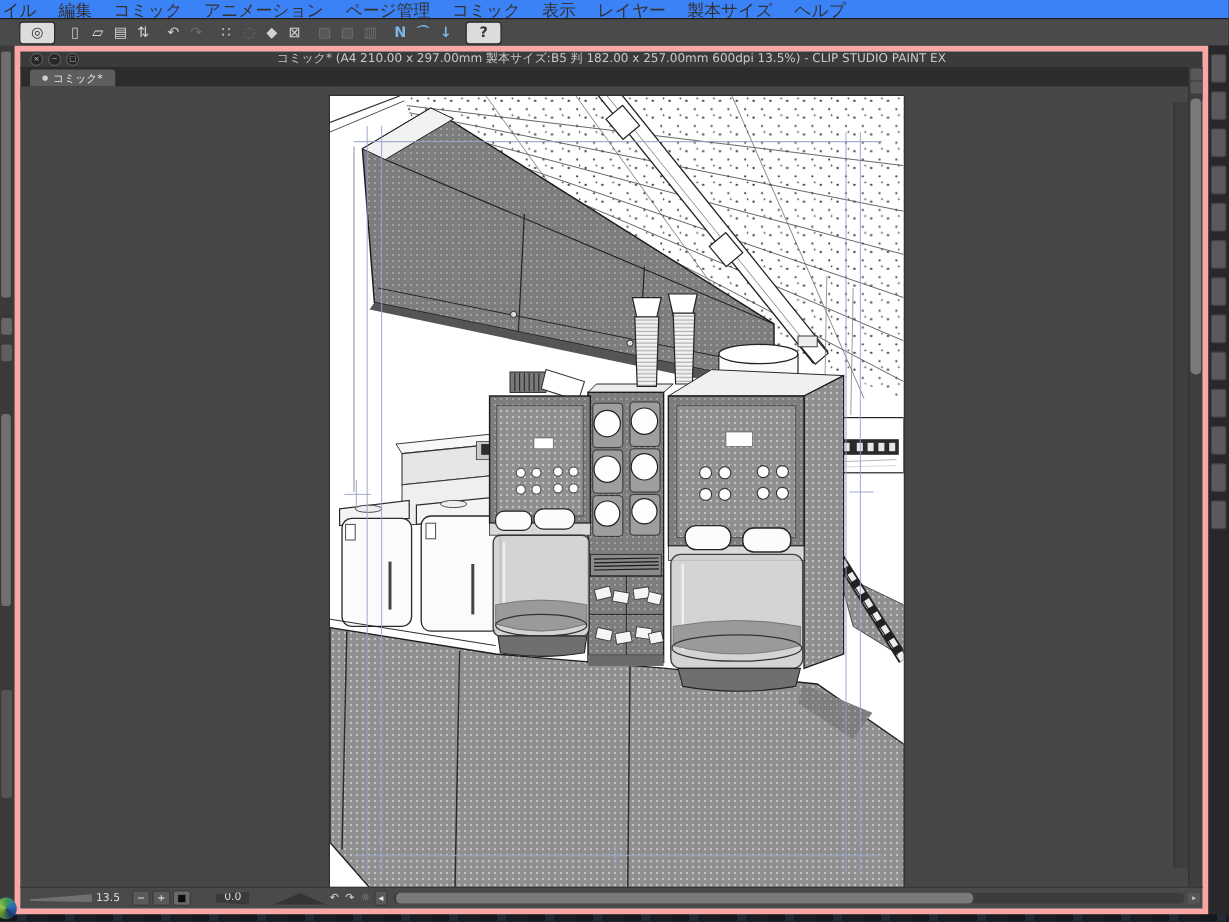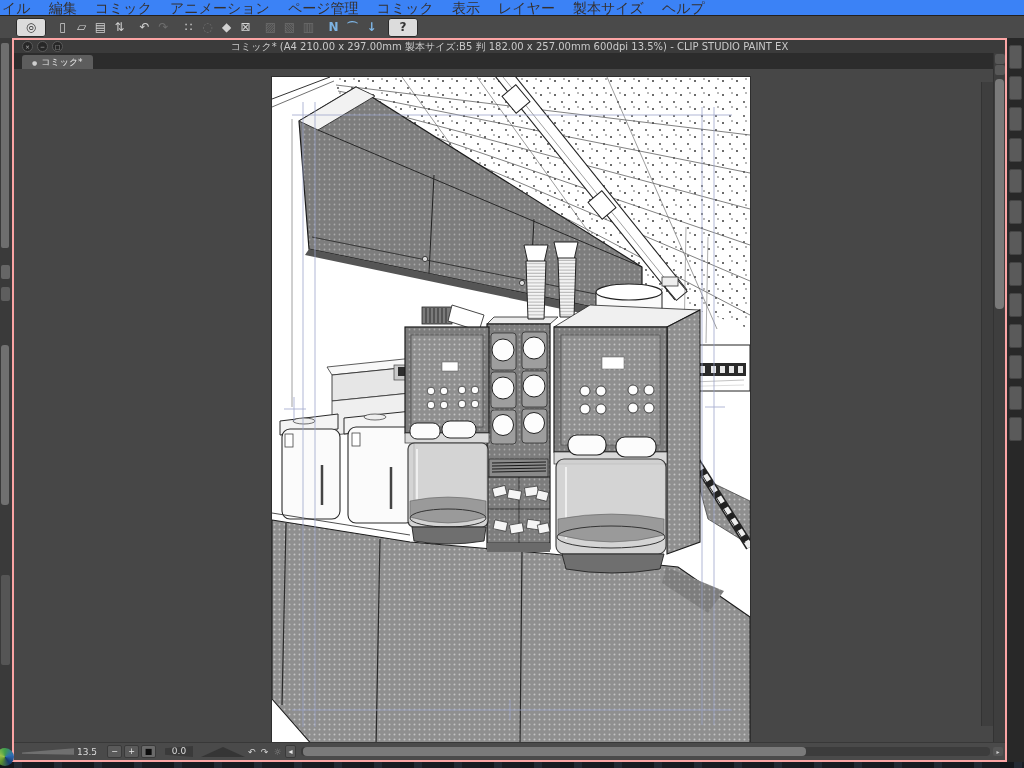--- a/index.html
+++ b/index.html
@@ -16,21 +16,21 @@
            border-top:1px solid #23211f;box-sizing:border-box;display:flex;align-items:center;z-index:20}
   .toolbar .grp{display:flex;align-items:center;margin-left:8px;gap:2px}
   .tbtn{width:17px;height:17px;display:flex;align-items:center;justify-content:center;
         color:#d2d2d2;font-size:12px;line-height:1}
   .tbtn.light{width:28px;height:17px;background:#dcdcdc;border:1px solid #2a2a2a;border-radius:3px;
               color:#333;font-weight:bold}
   .tbtn.dim{color:#6e6e6e}
   .tbtn.blue{color:#7db4e4;font-weight:bold}
   
   .docwin{position:absolute;top:38px;left:12px;right:17px;bottom:6px;background:#a3a3a3;
-          border:2px solid #fca5a5;box-sizing:border-box;z-index:10}
+          border:5px solid #fca5a5;box-sizing:border-box;z-index:10}
   .titlebar{position:absolute;top:0;left:0;right:0;height:13px;background:#3b3b3b;
             border-bottom:1px solid #2a2a2a;display:flex;align-items:center}
   .winctl{display:flex;gap:4px;margin-left:8px}
   .winctl div{width:9px;height:9px;border-radius:50%;background:#272727;border:1px solid #5a5a5a;
               color:#b5b5b5;font-size:6px;display:flex;align-items:center;justify-content:center;line-height:1}
   .doc-title{position:absolute;left:120px;right:120px;top:0;height:13px;text-align:center;
              font-size:10px;line-height:13px;color:#c9c9c9;white-space:nowrap;overflow:hidden}
   .tabbar{position:absolute;top:13px;left:0;right:0;height:28px;background:#2c2c2c}
   .tab{position:absolute;left:8px;top:2px;height:14px;padding:0 10px;background:#5d5d5d;
        border-radius:3px 3px 0 0;display:flex;align-items:center;gap:4px;font-size:9px;color:#e4e4e4}
@@ -45,21 +45,21 @@
   .vscroll .thumb{position:absolute;top:26px;left:1px;width:9px;height:230px;background:#7a7a7a;border-radius:4px}
   
   .statusbar{position:absolute;left:0;right:0;bottom:0;height:17px;background:#4a4a4a;
              border-top:1px solid #383838;display:flex;align-items:center;font-size:9px;color:#dcdcdc}
   .wedge{width:52px;height:8px;margin-left:8px;background:#707070;
          clip-path:polygon(0 62%,100% 10%,100% 90%,0 78%)}
   .zval{width:26px;text-align:left;margin:0 3px}
   .sbtn{width:13px;height:11px;background:#5a5a5a;border:1px solid #3a3a3a;border-radius:2px;
         margin:0 1px;display:flex;align-items:center;justify-content:center;font-size:8px;color:#e8e8e8;line-height:1}
   .sbtn.fit{font-size:8px;color:#0c0c0c;background:#6a6a6a}
-  .rval{width:28px;text-align:center;background:#3a3a3a;height:11px;line-height:11px;margin:0 8px;
+  .rval{width:28px;text-align:center;background:#3a3a3a;height:11px;line-height:11px;margin:0 20px;
         clip-path:polygon(0 20%,100% 0,100% 100%,0 80%)}
   .hill{width:44px;height:11px;background:#353535;clip-path:polygon(0 100%,50% 10%,100% 100%)}
   .rbtn{width:13px;text-align:center;font-size:9px;color:#d8d8d8}
   .rbtn.dim{color:#8a8a8a}
   .hscroll{flex:1;height:9px;margin:0 3px 0 4px;background:#3c3c3c;border-radius:4px;position:relative}
   .hscroll .thumb{position:absolute;left:2px;top:0;width:73%;height:9px;background:#7a7a7a;border-radius:4px}
   .hbtn{width:10px;height:9px;background:#565656;border-radius:2px;margin-right:2px;font-size:6px;
         color:#ccc;display:flex;align-items:center;justify-content:center}
   
   .left-sliver{position:absolute;top:15px;left:0;width:12px;bottom:0;background:#3a3a3a;z-index:15}

